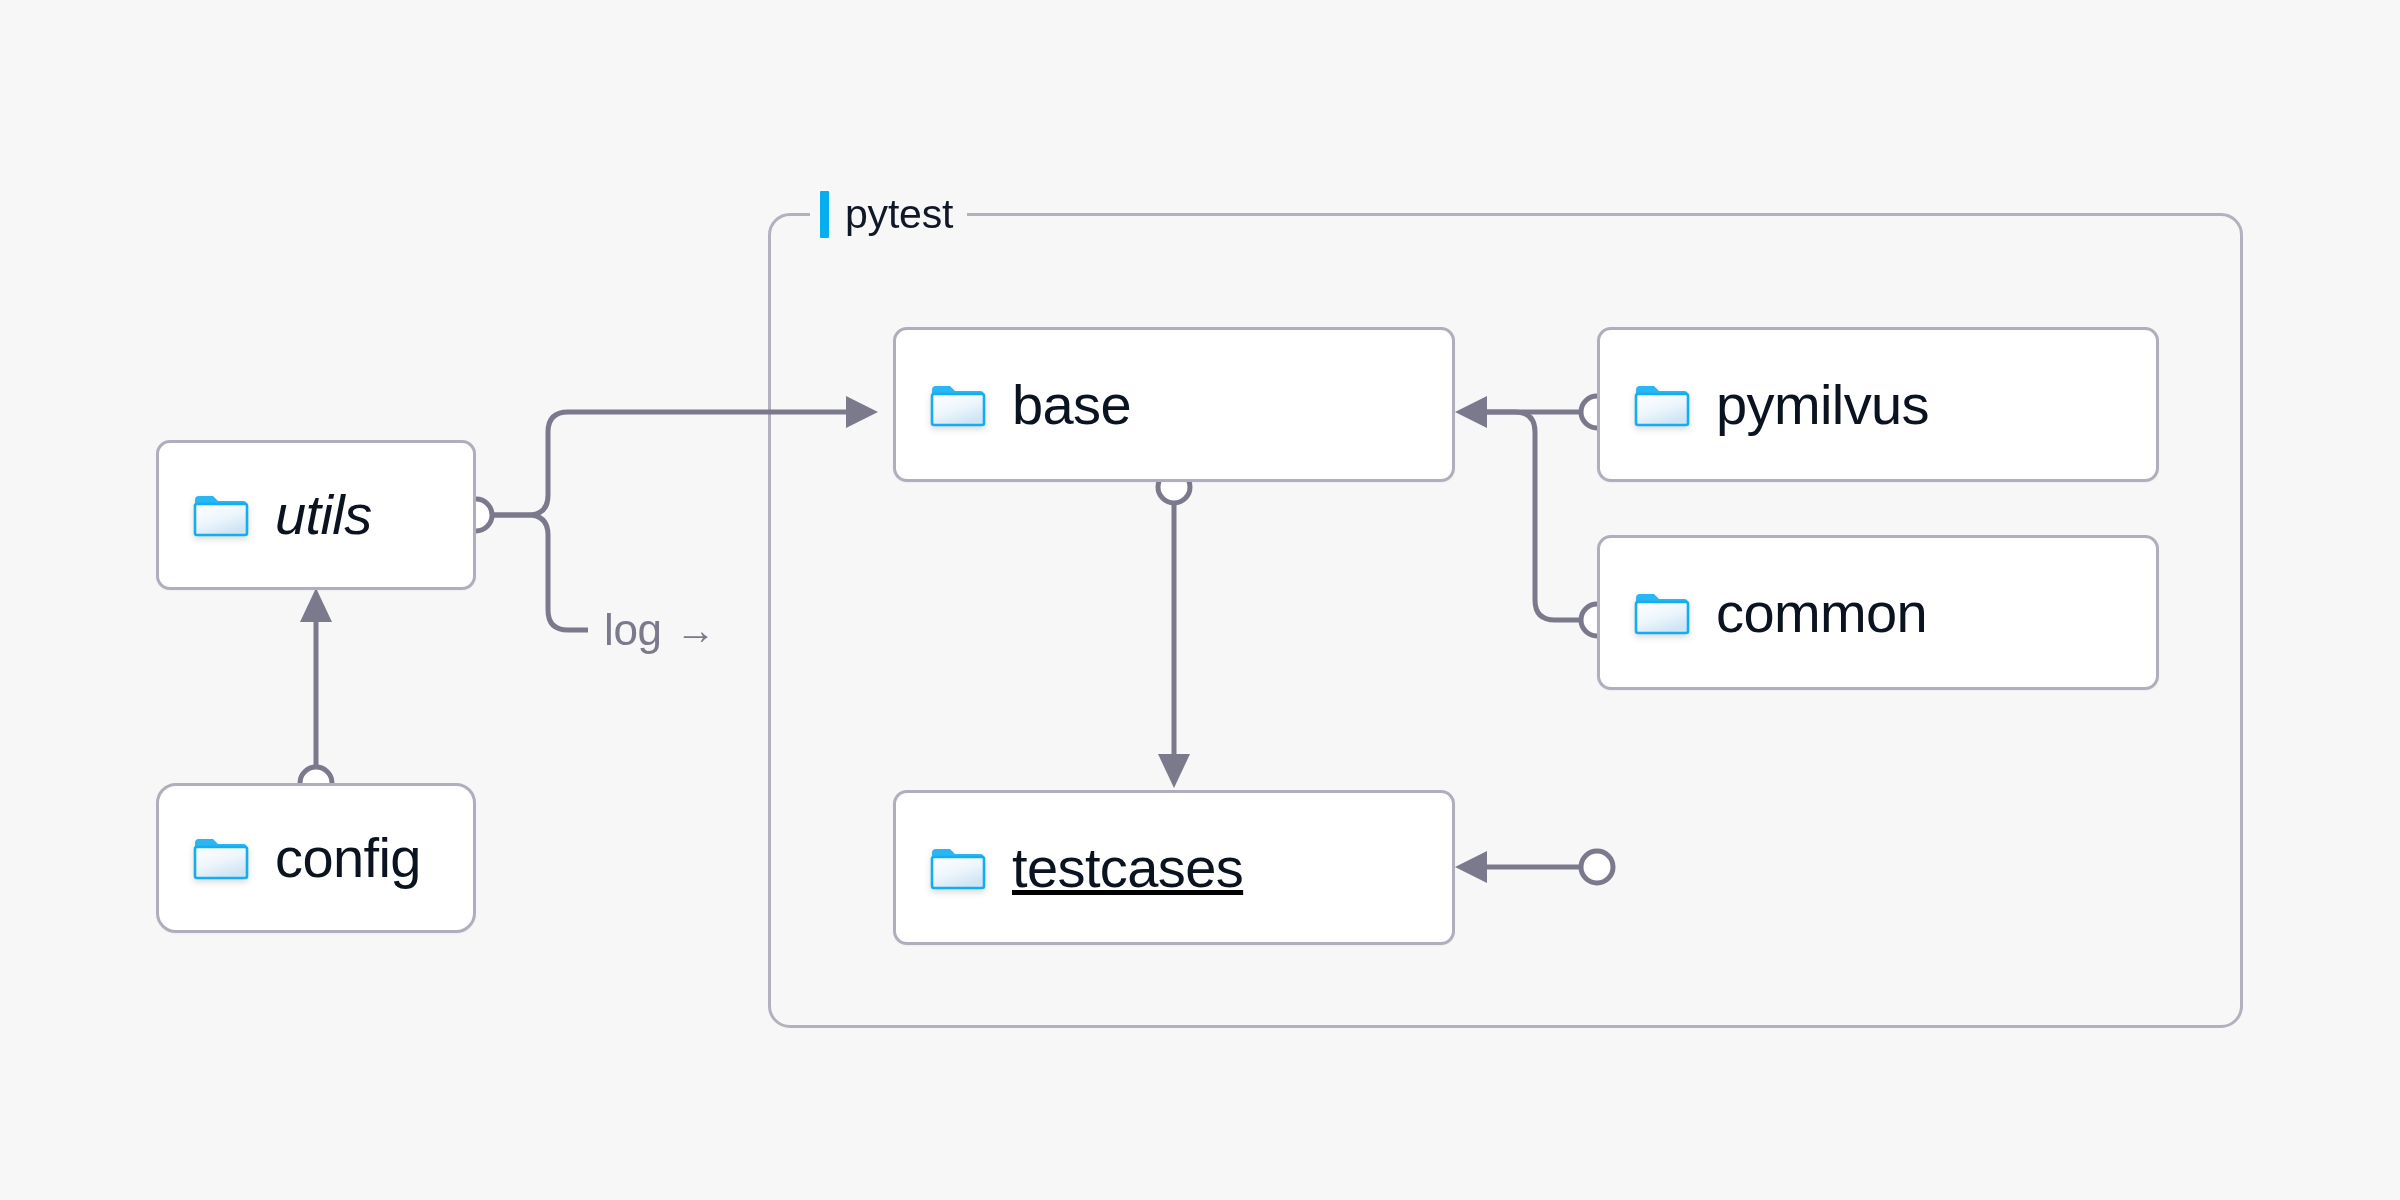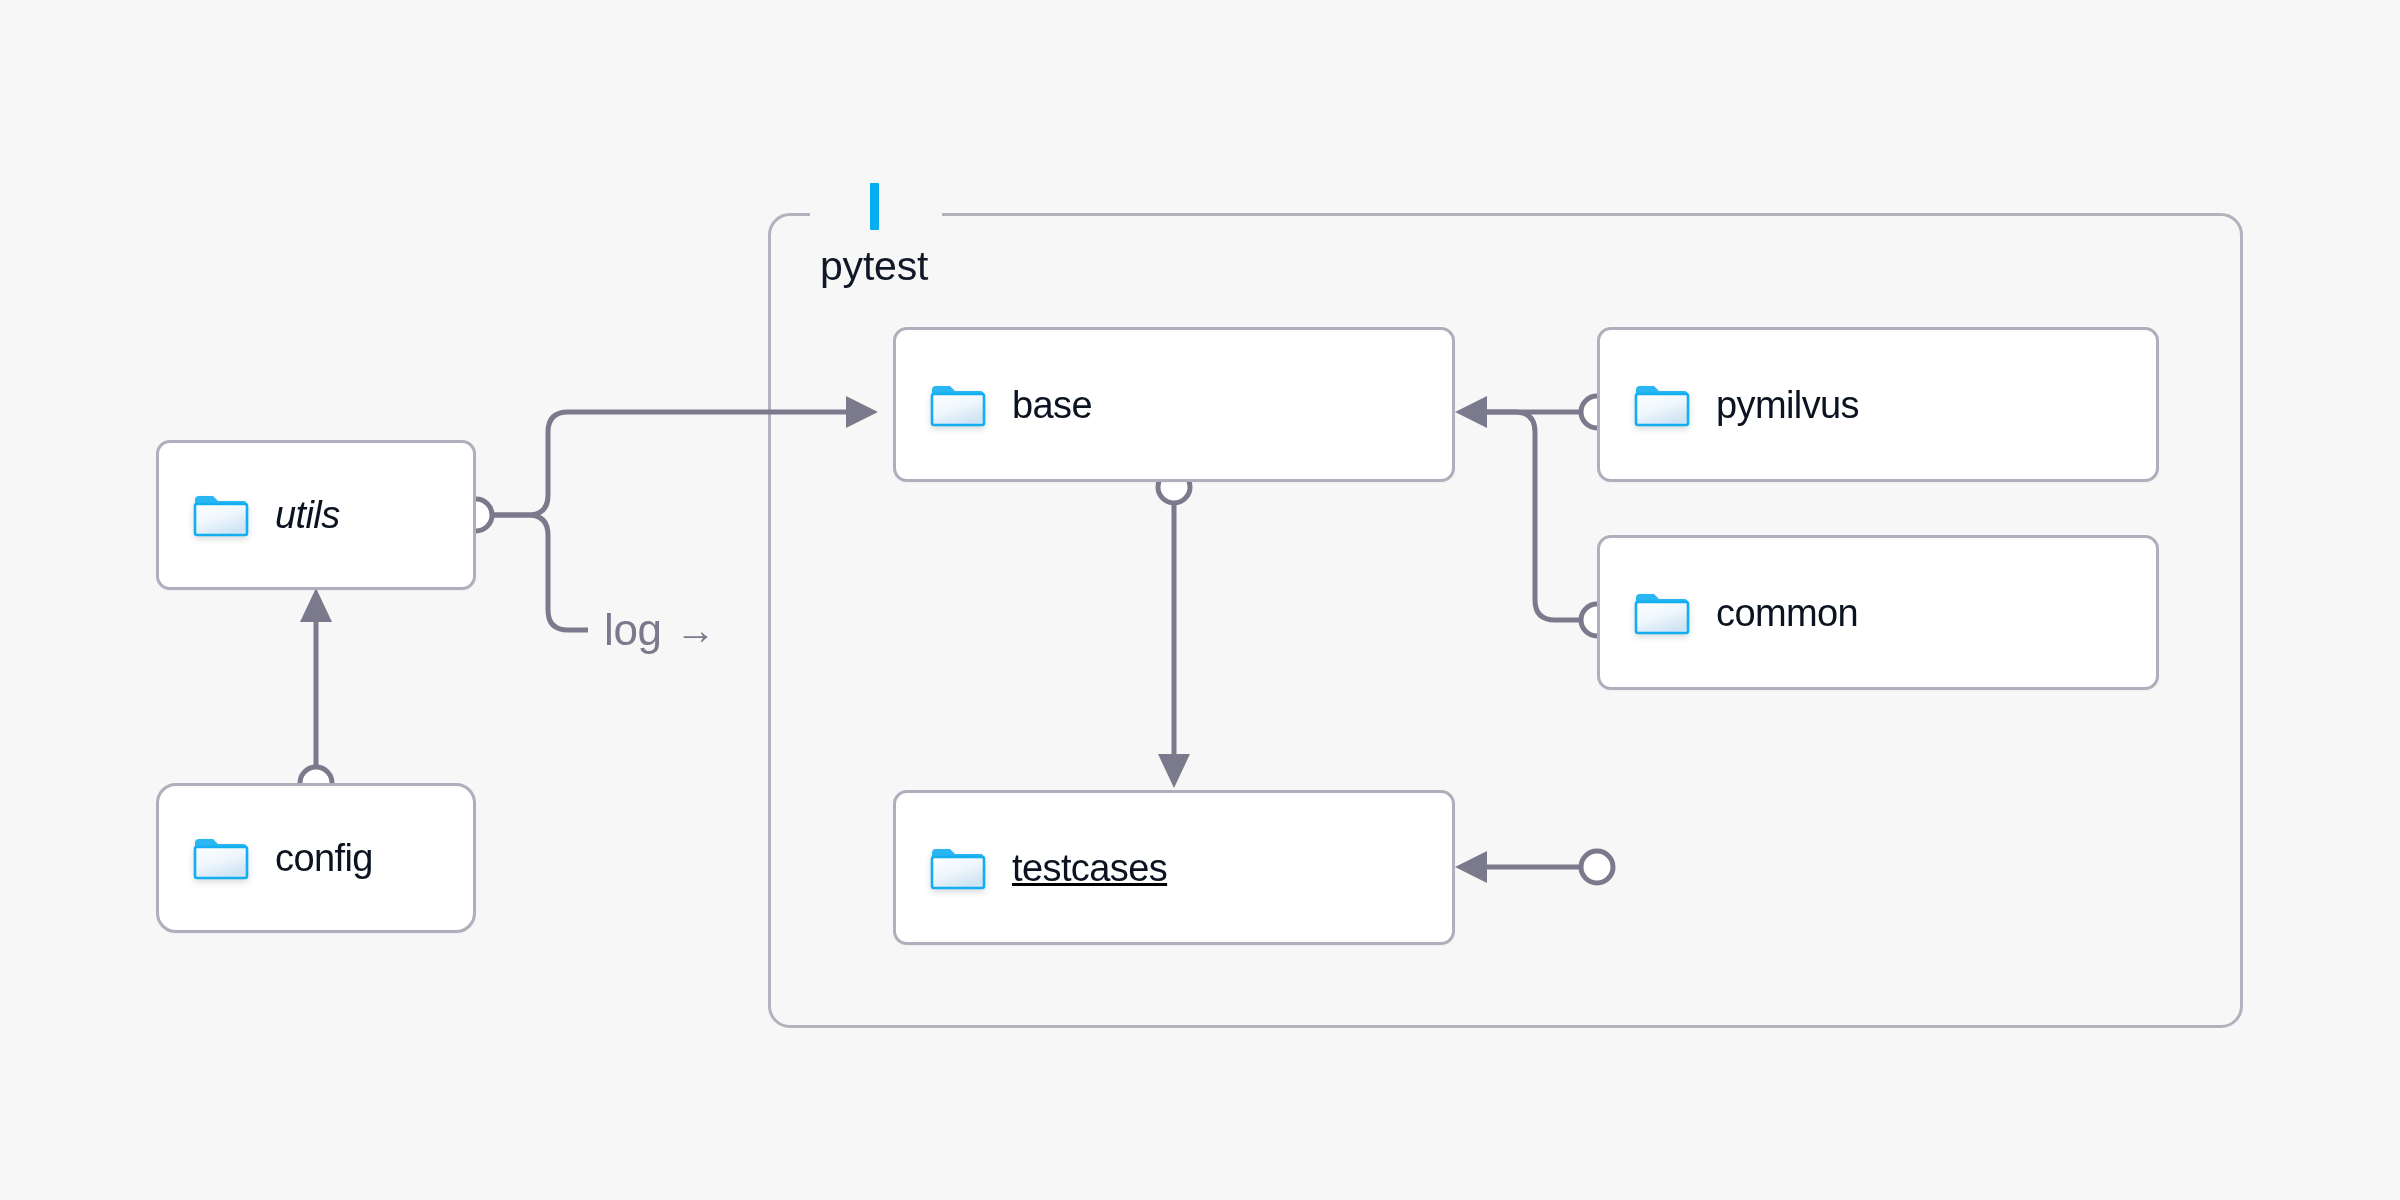--- a/index.html
+++ b/index.html
@@ -29,21 +29,20 @@
     background: transparent;
   }
   .group-label-wrap {
     position: absolute;
     display: flex;
     align-items: center;
     gap: 16px;
     background: #f7f7f8;
     padding: 0 14px 0 10px;
     height: 62px;
-    flex-direction: column;
   }
   .group-accent {
     width: 9px;
     height: 47px;
     background: #06aef0;
     border-radius: 1px;
     flex: 0 0 auto;
   }
   .group-label-text {
     font-size: 41px;
@@ -64,21 +63,21 @@
     align-items: center;
     box-shadow: 0 1px 2px rgba(16,24,40,0.04);
   }
   .node-inner {
     display: flex;
     align-items: center;
     gap: 26px;
     padding-left: 34px;
   }
   .node-label {
-    font-size: 38px;
+    font-size: 56px;
     color: #0b1220;
     letter-spacing: -0.6px;
     line-height: 1;
     white-space: nowrap;
   }
 
   
   .folder-icon {
     width: 56px;
     height: 46px;

